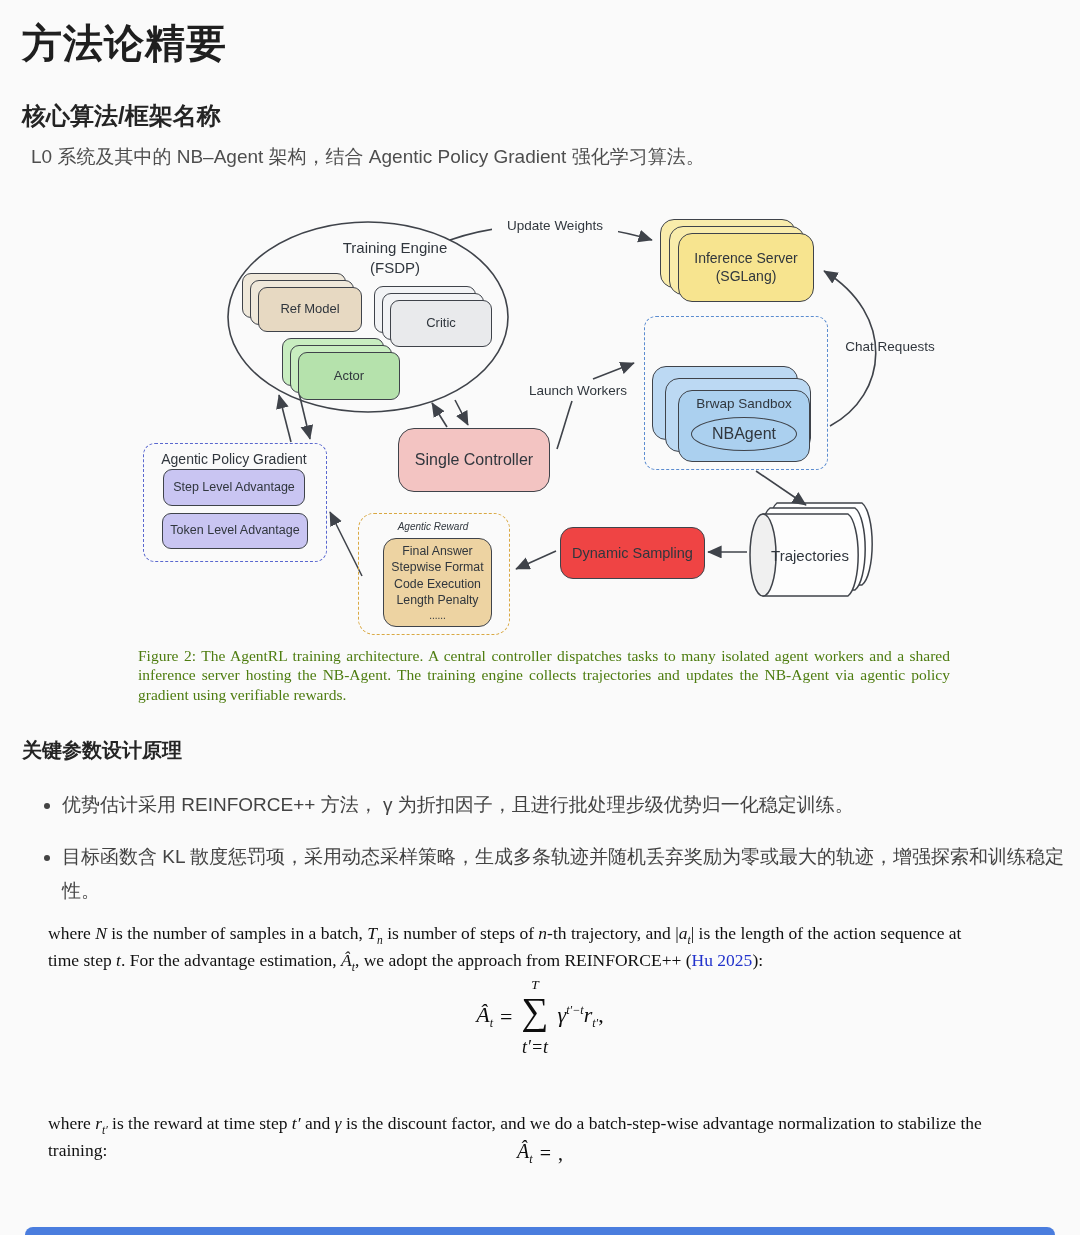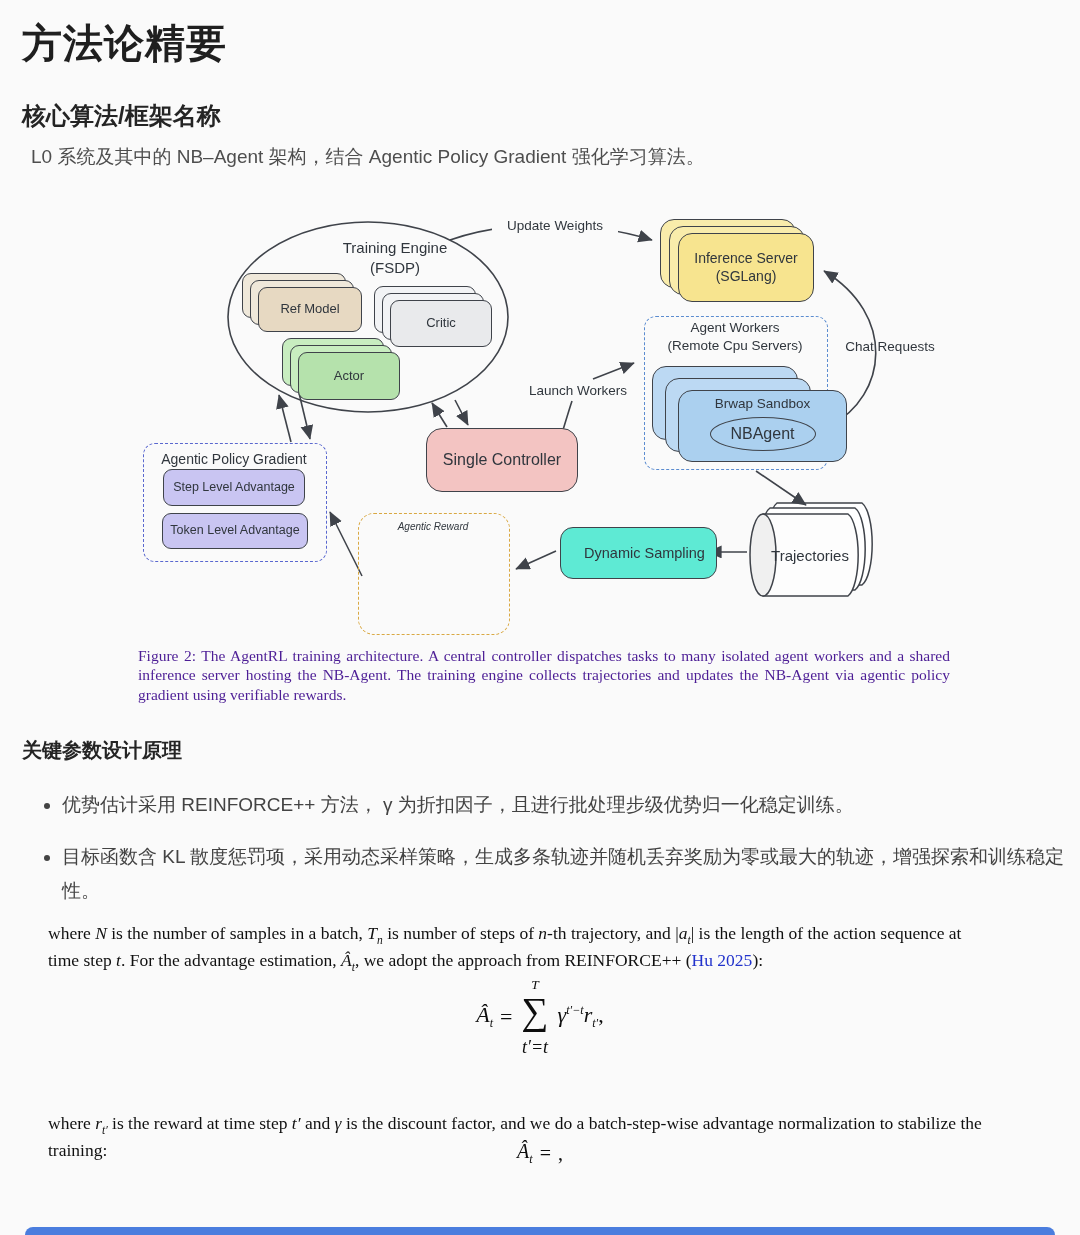--- a/index.html
+++ b/index.html
@@ -25,27 +25,27 @@
         font-size:13px;color:#30363d;text-align:center;line-height:1.25;}
   .r14{border-radius:14px;}
   .lab{position:absolute;text-align:center;color:#30363d;font-size:13.5px;line-height:1.3;}
   .onbg{background:#fafafa;padding:0 2px;}
   .dash{position:absolute;border-radius:12px;background:transparent;}
   .c-ref{background:#e7d9c2;} .c-ref-b{background:#efe8da;}
   .c-cri{background:#e9eaec;} .c-cri-b{background:#f2f3f5;}
   .c-act{background:#b5e2ac;} .c-act-b{background:#c8edc0;}
   .c-inf{background:#f7e48f;} .c-inf-b{background:#f9ecab;}
   .c-brw{background:#abd0ef;} .c-brw-b{background:#bcd9f3;}
-  .c-sc{background:#f3c4c2;margin-left:28px;}
+  .c-sc{background:#f3c4c2;}
   .c-adv{background:#c9c5f2;}
   .c-rwd{background:#edd3a2;}
-  .c-ds{background:#5eead4;padding-left:12px;}
+  .c-ds{background:#ef4444;}
   
   .cap{left:138px;top:646px;width:812px;font-family:"Liberation Serif",serif;
-       font-size:15.5px;line-height:1.25;color:#4c1d95;text-align:justify;}
+       font-size:15.5px;line-height:1.25;color:#4d7c0f;text-align:justify;}
   .mpar{font-family:"Liberation Serif",serif;font-size:17.5px;line-height:1.45;color:#101010;}
   .mpar i{font-family:"Liberation Serif",serif;}
   .mpar sub,.mpar sup{font-size:11.5px;font-style:italic;}
   .p1{left:48px;top:903px;width:944px;}
   .p2{left:48px;top:1093px;width:950px;}
   .cite{color:#2233cc;text-decoration:none;cursor:pointer;}
   
   .formula{left:0;width:1080px;display:flex;justify-content:center;align-items:center;
            font-family:"Liberation Serif",serif;color:#0d0d0d;}
   .f1{top:978px;font-size:22px;}
@@ -133,47 +133,50 @@
   <div>
     <div class="card c-inf-b r14" style="left:660px;top:14px;width:134px;height:67px;"></div>
     <div class="card c-inf-b r14" style="left:669px;top:21px;width:134px;height:67px;"></div>
     <div class="card c-inf r14" style="left:678px;top:28px;width:134px;height:67px;font-size:14px;">
       <div>Inference Server</div>
       <div>(SGLang)</div>
     </div>
   </div>
 
   <div class="dash" style="left:644px;top:111px;width:182px;height:152px;border:1.7px dashed #5b8cd0;"></div>
-  <div class="lab" style="left:648px;top:114px;width:174px;">
-    <div>Agent Workers</div>
-    <div>(Remote Cpu Servers)</div>
-  </div>
 
   <div class="lab" style="left:836px;top:133px;width:108px;">Chat Requests</div>
 
   <div class="lab onbg" style="left:516px;top:177px;width:120px;">Launch Workers</div>
 
   <div>
     <div class="card c-brw-b r14" style="left:652px;top:161px;width:144px;height:72px;"></div>
     <div class="card c-brw-b r14" style="left:665px;top:173px;width:144px;height:72px;"></div>
-    <div class="card c-brw r14" style="left:678px;top:185px;width:169px;height:72px;justify-content:flex-start;padding-top:5px;box-sizing:border-box;font-size:13.5px;">
+    <div class="card c-brw r14" style="left:678px;top:185px;width:132px;height:72px;justify-content:flex-start;padding-top:5px;box-sizing:border-box;font-size:13.5px;">
       <div>Brwap Sandbox</div>
       <div style="margin-top:4px;width:104px;height:32px;border:1.4px solid #3f434a;border-radius:50%;background:#abd0ef;display:flex;align-items:center;justify-content:center;font-size:16px;text-align:center;">NBAgent</div>
     </div>
   </div>
 
   <div class="card c-sc" style="left:398px;top:223px;width:150px;height:62px;border-radius:16px;font-size:16px;">Single Controller</div>
 
   <div class="dash" style="left:143px;top:238px;width:182px;height:117px;border:1.7px dashed #5a68cf;"></div>
   <div class="lab" style="left:148px;top:245px;width:172px;font-size:14px;">Agentic Policy Gradient</div>
   <div class="card c-adv" style="left:163px;top:264px;width:140px;height:35px;font-size:12.5px;">Step Level Advantage</div>
   <div class="card c-adv" style="left:162px;top:308px;width:144px;height:34px;font-size:12.5px;">Token Level Advantage</div>
 
   <div class="dash" style="left:358px;top:308px;width:150px;height:120px;border:1.7px dashed #d9a842;border-radius:16px;"></div>
   <div class="lab" style="left:363px;top:315px;width:140px;font-size:10px;font-style:italic;">Agentic Reward</div>
+  <div class="card c-rwd" style="left:383px;top:333px;width:107px;height:87px;border-radius:13px;font-size:12.3px;line-height:1.34;">
+    <div>Final Answer</div>
+    <div>Stepwise Format</div>
+    <div>Code Execution</div>
+    <div>Length Penalty</div>
+    <div style="font-size:10px;">......</div>
+  </div>
 
   <div class="card c-ds" style="left:560px;top:322px;width:143px;height:50px;border-radius:13px;font-size:14.5px;">Dynamic Sampling</div>
 
   <div class="lab" style="left:758px;top:341px;width:104px;font-size:15px;">Trajectories</div>
 </div>
 
 <div class="abs cap">Figure 2: The AgentRL training architecture. A central controller dispatches tasks to many isolated agent workers and a shared inference server hosting the NB-Agent. The training engine collects trajectories and updates the NB-Agent via agentic policy gradient using verifiable rewards.</div>
 
 <div class="abs h3b">关键参数设计原理</div>
 

